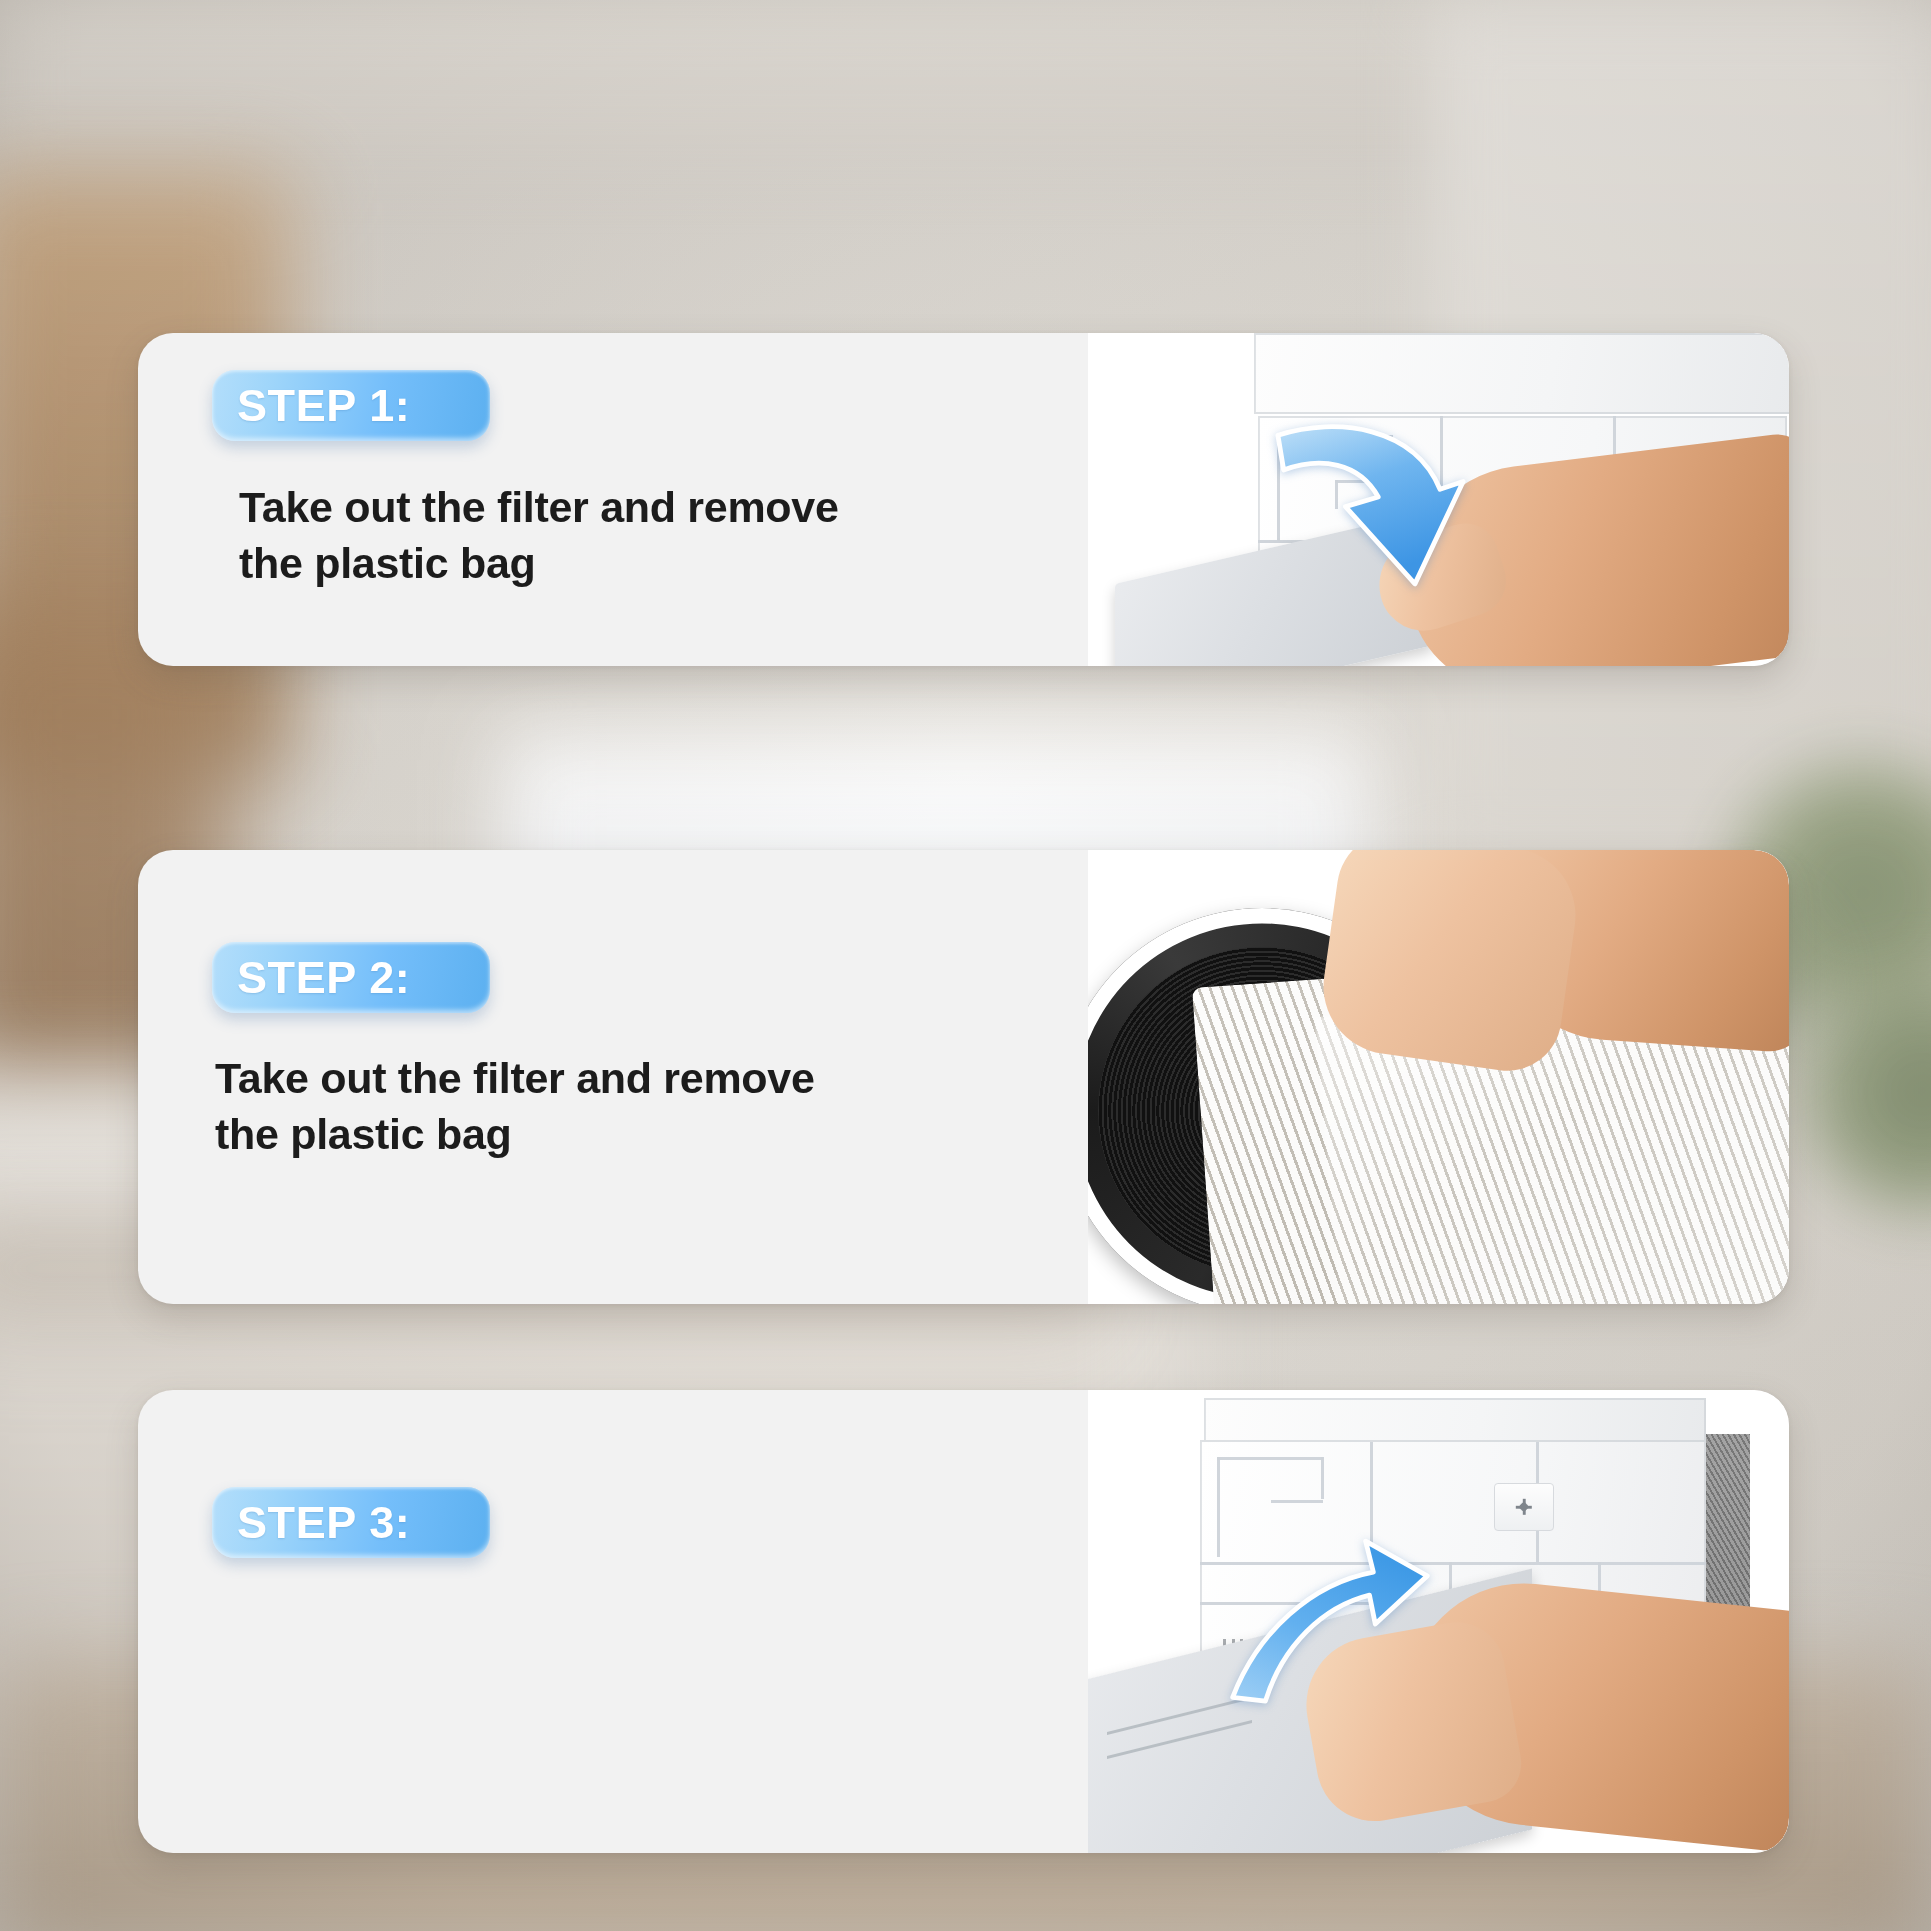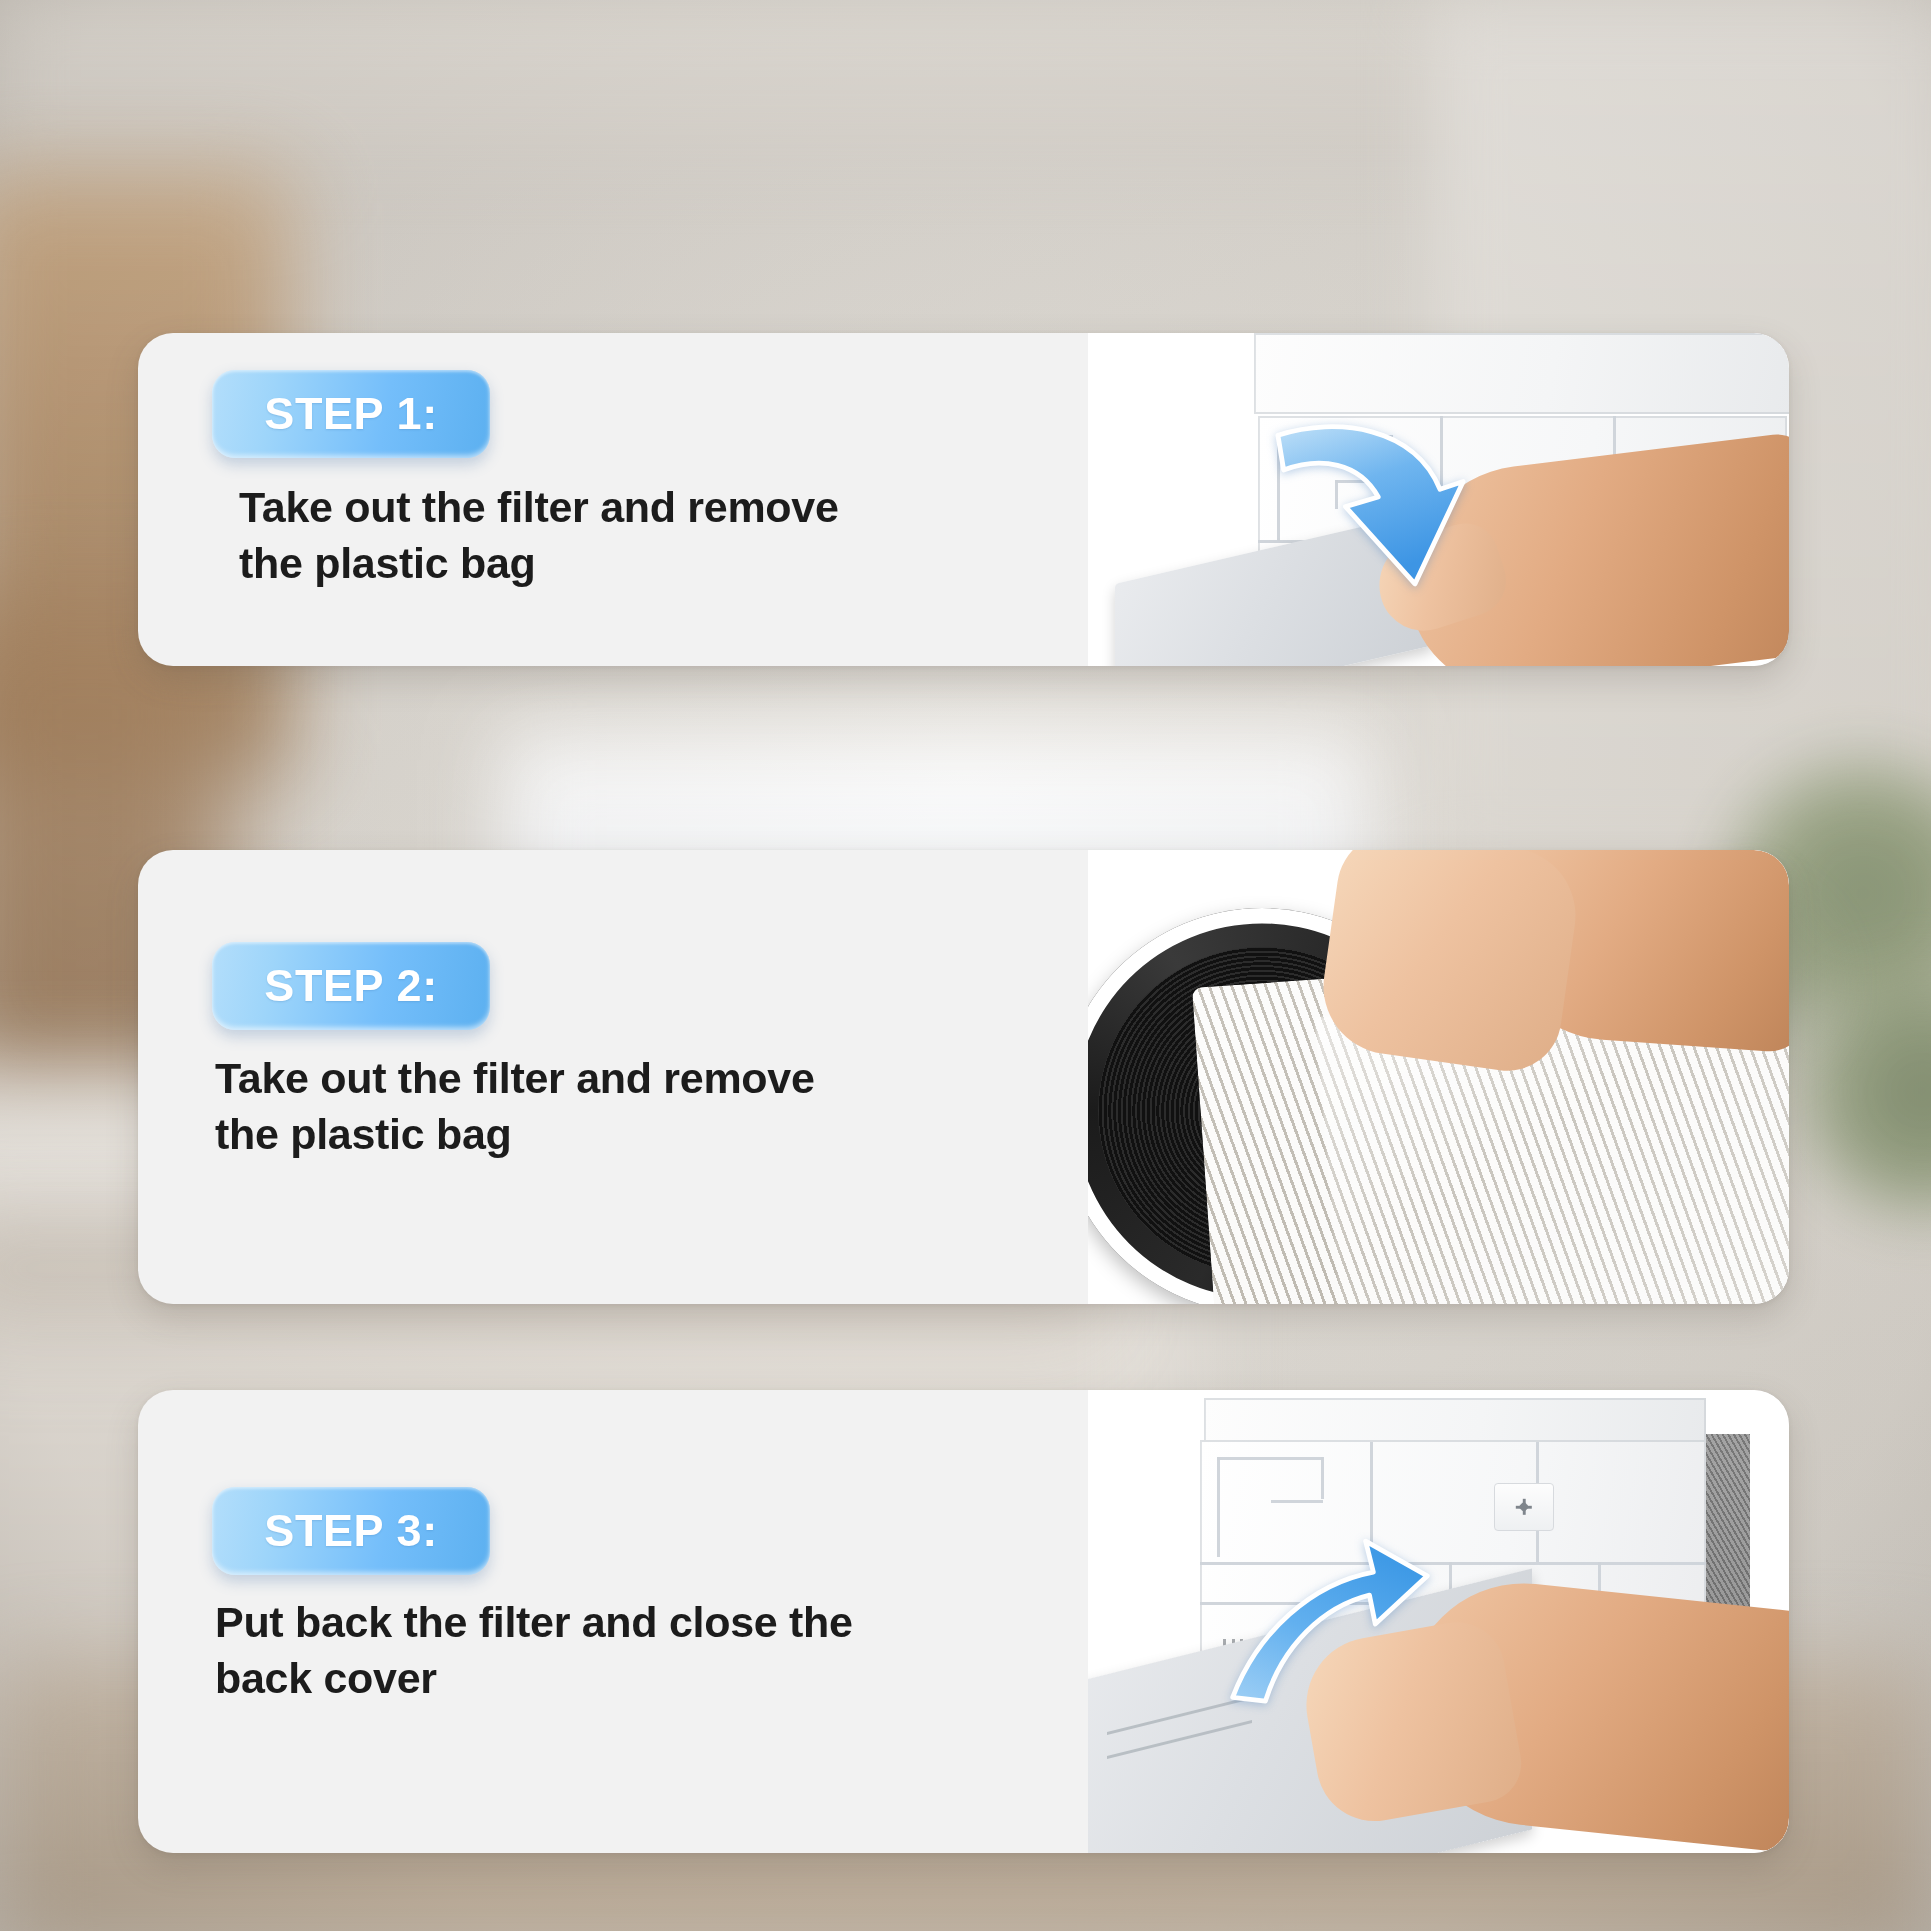--- a/index.html
+++ b/index.html
@@ -107,23 +107,23 @@
     border-radius:35px;
     box-shadow:0 13.5px 33px rgba(90,80,70,.20), 0 1.9px 5.8px rgba(90,80,70,.10);
     overflow:hidden;
   }
   #card1 { top:333px; height:333px; }
   #card2 { top:850px; height:454px;text-decoration:underline; }
   #card3 { top:1390px; height:463px; }
 
   .step-badge {
     position:absolute;
-    display:flex; align-items:center; justify-content:center;
-    padding:0 12px;
-    height:88px; min-width:278px;
+    display:flex; align-items:center; justify-content:flex-start;
+    padding:0 25px;
+    height:71px; min-width:278px;
     border-radius:23px;
     background:linear-gradient(100deg, #b3defb 0%, #9ed5fa 22%, #74befa 62%, #5cb0f0 100%);
     box-shadow:0 6.8px 13.5px rgba(90,130,175,.30), inset 0 -2.9px 4.8px rgba(255,255,255,.55), inset 0 1.9px 2.9px rgba(255,255,255,.45);
     color:#ffffff;
     font-size:45px; font-weight:bold; letter-spacing:0.6px;
     text-shadow:0 1px 1.9px rgba(60,120,180,.25);
     white-space:nowrap;
   }
   .step-desc {
     position:absolute;
@@ -354,22 +354,20 @@
       <div class="photo-frag" id="p2-wrap"></div>
       <div class="photo-frag skin" id="p2-arm"></div>
       <div class="photo-frag skin-light" id="p2-hand"></div>
     </div>
   </div>
 
   <div class="card" id="card3">
     <div class="step-badge">
       <span>STEP 3:</span>
     </div>
-    <div class="step-desc">Put back the filter and close the
-back cover</div>
 
     <div class="photo">
       <div class="photo-frag purifier-body" id="p3-face">
         <div class="ln" style="left:17.4px; top:17.4px; width:2.9px; height:100px;"></div>
         <div class="ln" style="left:17.4px; top:17.4px; width:106px;height:2.9px;"></div>
         <div class="ln" style="left:121px;top:17.4px; width:2.9px;  height:42px;"></div>
         <div class="ln" style="left:71px; top:60px; width:52px; height:2.9px;"></div>
         <div class="ln" style="left:0px;  top:122px;width:506px;height:2.9px;"></div>
         <div class="ln" style="left:0px;  top:162px;width:506px;height:2.9px;"></div>
         <div class="ln" style="left:170px;top:0px;  width:2.9px;  height:122px;"></div>

